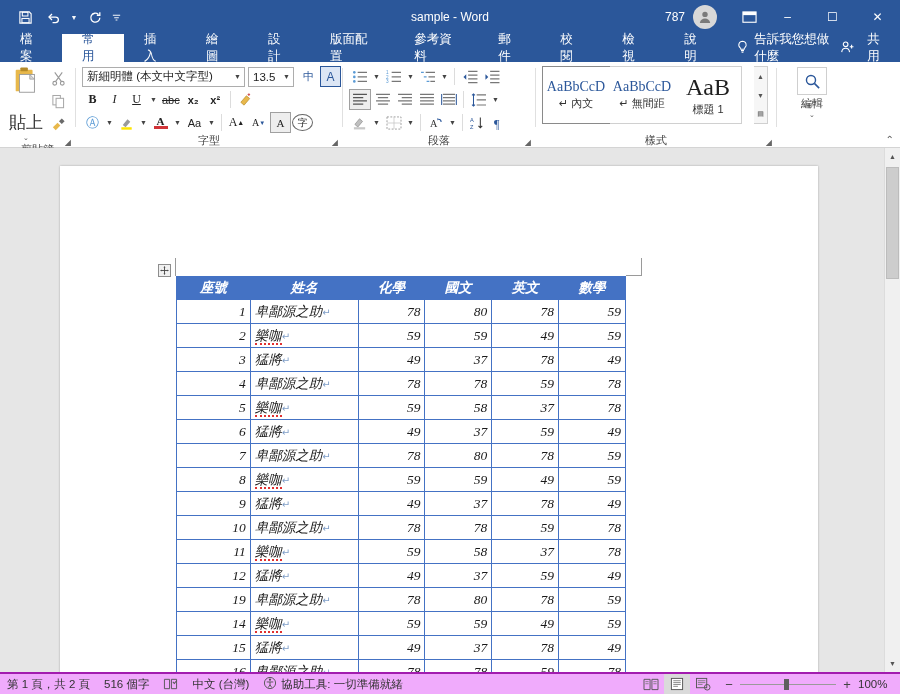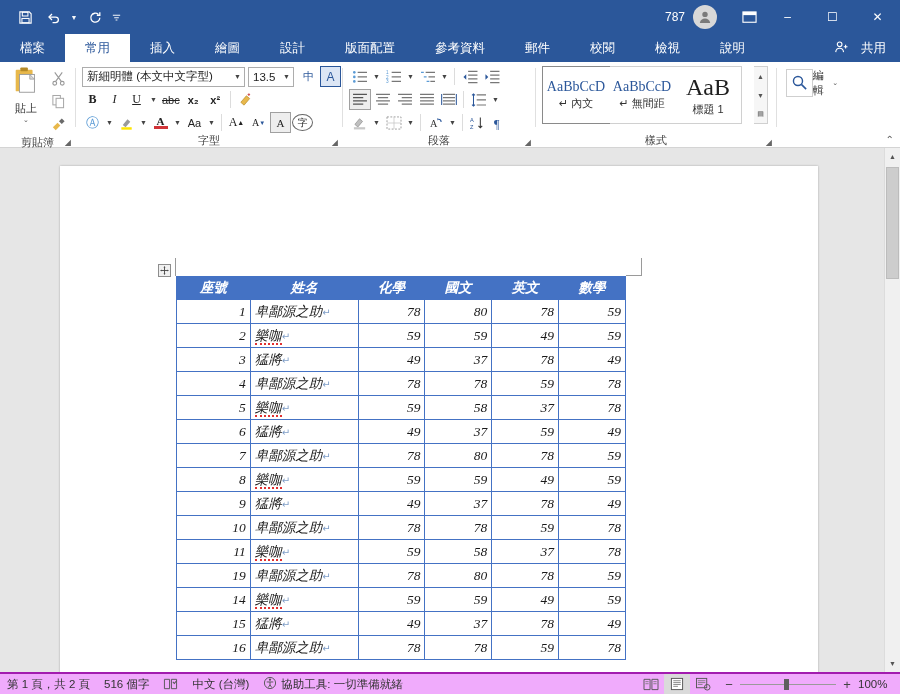--- a/index.html
+++ b/index.html
@@ -76,21 +76,21 @@
     position: absolute; right: 4px; bottom: 1px; font-size: 8px; color: #666;
   }
 
   
   .clip-body { display: flex; gap: 1px; padding: 2px 6px 0 6px; }
   .paste-big {
     width: 46px; display: flex; flex-direction: column; align-items: center;
     padding-top: 2px;
   }
   .paste-icon { width: 30px; height: 30px; position: relative; }
-  .paste-lbl { font-size: 11px; color: #333; margin-top: 5px; font-family: Liberation Serif, serif; }
+  .paste-lbl { font-size: 17px; color: #333; margin-top: 15px; font-family: Liberation Serif, serif; }
   .paste-car { font-size: 7px; color: #555; line-height: 8px; }
   .clip-small { display: flex; flex-direction: column; gap: 2px; padding-top: 4px; }
   .ibtn {
     width: 22px; height: 21px; display: flex; align-items: center; justify-content: center;
   }
 
   
   .font-body { display: flex; flex-direction: column; gap: 2px; padding: 4px 4px 0 6px; }
   .frow { display: flex; align-items: center; gap: 1px; }
   .combo {
@@ -131,21 +131,21 @@
     width: 14px; height: 58px; display: flex; flex-direction: column;
     border: 1px solid #d0d0d0; border-left: none; background: #f6f6f6;
   }
   .sscroll div {
     flex: 1; display: flex; align-items: center; justify-content: center;
     font-size: 7px; color: #555;
   }
 
   
   .edit-body { display: flex; justify-content: center; padding-top: 5px; width: 100%; }
-  .editbtn { display: flex; flex-direction: row; align-items: center; width: 52px; }
+  .editbtn { display: flex; flex-direction: column; align-items: center; width: 52px; }
   .editsq {
     width: 30px; height: 28px; border: 1px solid #cfcfcf; background: #fff;
     display: flex; align-items: center; justify-content: center;
   }
   .collapse-ribbon {
     position: absolute; right: 6px; bottom: 2px; font-size: 10px; color: #555;
   }
 
   
   .docarea {
@@ -251,20 +251,21 @@
             <path d="M12.6 2.4v3.2H9.4" fill="none" stroke="#fff" stroke-width="1.4"></path>
           </svg>
       </div>
       <div class="qat-btn qat-caret">
         <svg width="11" height="11" viewBox="0 0 12 12">
             <path d="M2 3.5h8M3.5 6.2h5M5 8.8h2" stroke="#fff" stroke-width="1.1" fill="none"></path>
           </svg>
       </div>
     </div>
 
+    <div class="title-center">sample  -  Word</div>
 
     <div class="title-right">
       <div class="acct-num">787</div>
       <div class="avatar">
         <svg width="16" height="16" viewBox="0 0 16 16">
             <circle cx="8" cy="5.4" r="2.7" fill="#7a7a7a"></circle>
             <path d="M2.8 14c.4-3 2.6-4.6 5.2-4.6S12.8 11 13.2 14z" fill="#7a7a7a"></path>
           </svg>
       </div>
       <div class="ribbon-opt">
@@ -284,20 +285,29 @@
     <div class="tab active">常用</div>
     <div class="tab">插入</div>
     <div class="tab">繪圖</div>
     <div class="tab">設計</div>
     <div class="tab">版面配置</div>
     <div class="tab">參考資料</div>
     <div class="tab">郵件</div>
     <div class="tab">校閱</div>
     <div class="tab">檢視</div>
     <div class="tab">說明</div>
+    <div class="tellme">
+      <span>
+        <svg width="13" height="14" viewBox="0 0 14 15">
+            <path d="M7 1.2a4 4 0 0 1 2.5 7.1c-.5.5-.7 1-.7 1.5H5.2c0-.5-.2-1-.7-1.5A4 4 0 0 1 7 1.2z" fill="none" stroke="#fff" stroke-width="1.1"></path>
+            <path d="M5.4 11.4h3.2M6 13.2h2" stroke="#fff" stroke-width="1.1"></path>
+          </svg>
+      </span>
+      <span>告訴我您想做什麼</span>
+    </div>
     <div class="share">
       <span>
         <svg width="15" height="14" viewBox="0 0 16 15">
             <circle cx="6" cy="4.6" r="2.5" fill="none" stroke="#fff" stroke-width="1.2"></circle>
             <path d="M1.8 13c.3-2.7 2-4.1 4.2-4.1s3.9 1.4 4.2 4.1" fill="none" stroke="#fff" stroke-width="1.2"></path>
             <path d="M12.4 5.2v4M10.4 7.2h4" stroke="#fff" stroke-width="1.2"></path>
           </svg>
       </span>
       <span>共用</span>
     </div>
@@ -681,20 +691,28 @@
               </tr>
               <tr>
                 <td class="num-id"><span>11</span></td>
                 <td class="nm"><span class="squiggle">樂咖</span><span class="pm">↵</span></td>
                 <td class="sc"><span>59</span></td>
                 <td class="sc"><span>58</span></td>
                 <td class="sc"><span>37</span></td>
                 <td class="sc"><span>78</span></td>
               </tr>
               <tr>
+                <td class="num-id"><span>12</span></td>
+                <td class="nm"><span>猛將</span><span class="pm">↵</span></td>
+                <td class="sc"><span>49</span></td>
+                <td class="sc"><span>37</span></td>
+                <td class="sc"><span>59</span></td>
+                <td class="sc"><span>49</span></td>
+              </tr>
+              <tr>
                 <td class="num-id"><span>19</span></td>
                 <td class="nm"><span>卑鄙源之助</span><span class="pm">↵</span></td>
                 <td class="sc"><span>78</span></td>
                 <td class="sc"><span>80</span></td>
                 <td class="sc"><span>78</span></td>
                 <td class="sc"><span>59</span></td>
               </tr>
               <tr>
                 <td class="num-id"><span>14</span></td>
                 <td class="nm"><span class="squiggle">樂咖</span><span class="pm">↵</span></td>

